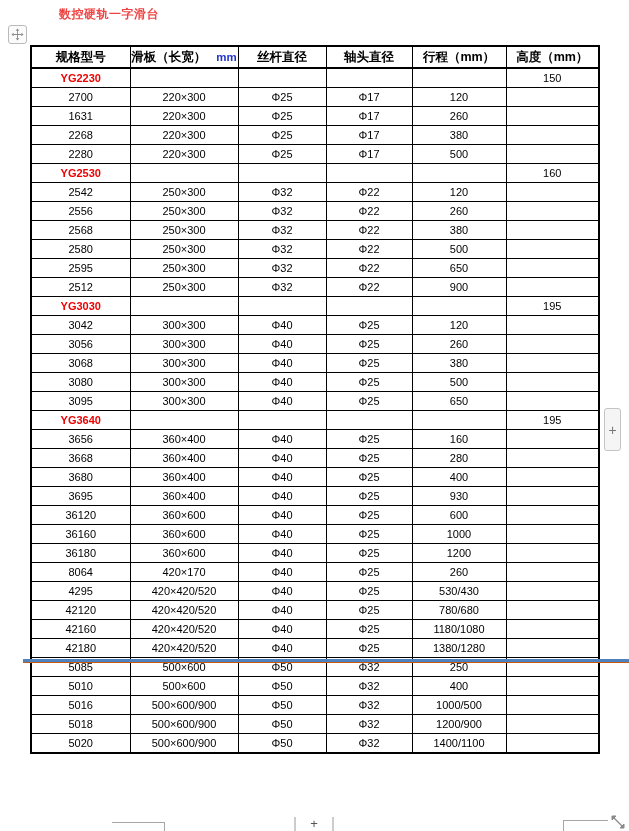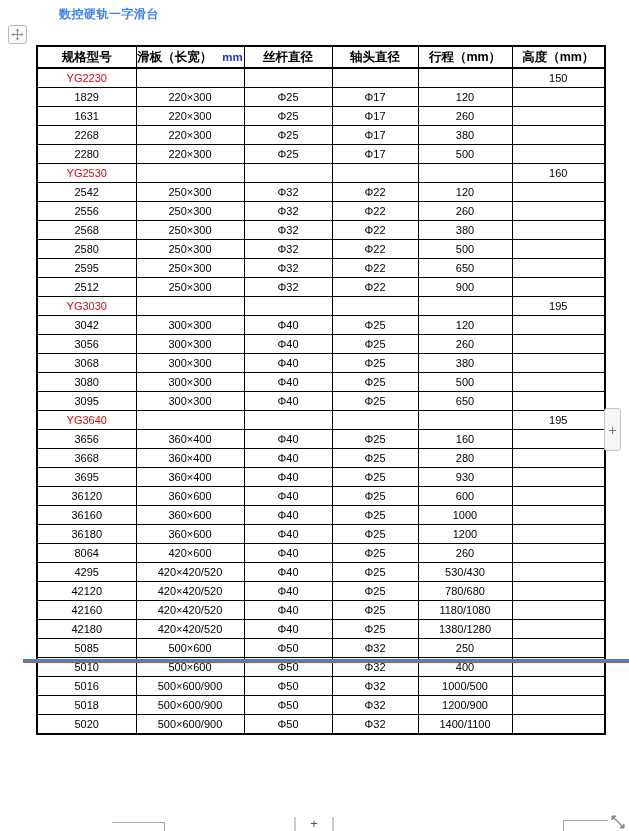--- a/index.html
+++ b/index.html
@@ -6,49 +6,49 @@
   body{
     position:relative;
     width:629px;height:831px;
     background:#ffffff;
     overflow:hidden;
     font-family:"Liberation Sans","DejaVu Sans",sans-serif;
     color:#000;
   }
   .doc-title{
     position:absolute;left:59px;top:6px;
-    font-size:12px;font-weight:bold;color:#3b82f6;
+    font-size:12px;font-weight:bold;color:#ef4444;
     letter-spacing:0.5px;
   }
   
   .move-handle{
     position:absolute;left:8px;top:25px;width:19px;height:19px;
     border:1px solid #b9b9b9;border-radius:3px;background:#fbfbfb;
     display:flex;align-items:center;justify-content:center;
     box-sizing:border-box;
   }
   .move-handle svg{width:13px;height:13px;fill:#8a8a8a;}
   
   table.spec{
-    position:absolute;left:36px;top:45px;
+    position:absolute;left:30px;top:45px;
     border-collapse:collapse;table-layout:fixed;
     width:568px;
     border:2px solid #000;
   }
   table.spec th,table.spec td{
     border:1px solid #000;
     text-align:center;vertical-align:middle;
     padding:0;overflow:hidden;white-space:nowrap;
   }
   table.spec th{
     height:20px;font-size:12.5px;font-weight:bold;
     border-bottom-width:2px;
   }
   table.spec td{height:18px;font-size:11px;}
-  td.model{color:#ee0000;font-weight:normal;font-size:11.5px;}
+  td.model{color:#ee0000;font-weight:bold;font-size:11.5px;}
   th .unit{color:#2233cc;font-weight:bold;font-size:11.5px;margin-left:10px;}
   
   .page-divider{
     position:absolute;left:23px;top:659px;width:606px;height:3px;
     background:#4f81bd;border-bottom:1px solid #c55a11;
     z-index:5;
   }
   
   .right-plus{
     position:absolute;left:604px;top:408px;width:17px;height:43px;
@@ -112,21 +112,21 @@
   <tbody>
       <tr>
         <td class="model">YG2230</td>
         <td></td>
         <td></td>
         <td></td>
         <td></td>
         <td class="hval">150</td>
       </tr>
       <tr>
-        <td>1829</td>
+        <td>2700</td>
         <td>220×300</td>
         <td>Φ25</td>
         <td>Φ17</td>
         <td>120</td>
         <td></td>
       </tr>
       <tr>
         <td>1631</td>
         <td>220×300</td>
         <td>Φ25</td>
@@ -272,20 +272,28 @@
       </tr>
       <tr>
         <td>3668</td>
         <td>360×400</td>
         <td>Φ40</td>
         <td>Φ25</td>
         <td>280</td>
         <td></td>
       </tr>
       <tr>
+        <td>3680</td>
+        <td>360×400</td>
+        <td>Φ40</td>
+        <td>Φ25</td>
+        <td>400</td>
+        <td></td>
+      </tr>
+      <tr>
         <td>3695</td>
         <td>360×400</td>
         <td>Φ40</td>
         <td>Φ25</td>
         <td>930</td>
         <td></td>
       </tr>
       <tr>
         <td>36120</td>
         <td>360×600</td>
@@ -305,21 +313,21 @@
       <tr>
         <td>36180</td>
         <td>360×600</td>
         <td>Φ40</td>
         <td>Φ25</td>
         <td>1200</td>
         <td></td>
       </tr>
       <tr>
         <td>8064</td>
-        <td>420×600</td>
+        <td>420×170</td>
         <td>Φ40</td>
         <td>Φ25</td>
         <td>260</td>
         <td></td>
       </tr>
       <tr>
         <td>4295</td>
         <td>420×420/520</td>
         <td>Φ40</td>
         <td>Φ25</td>

